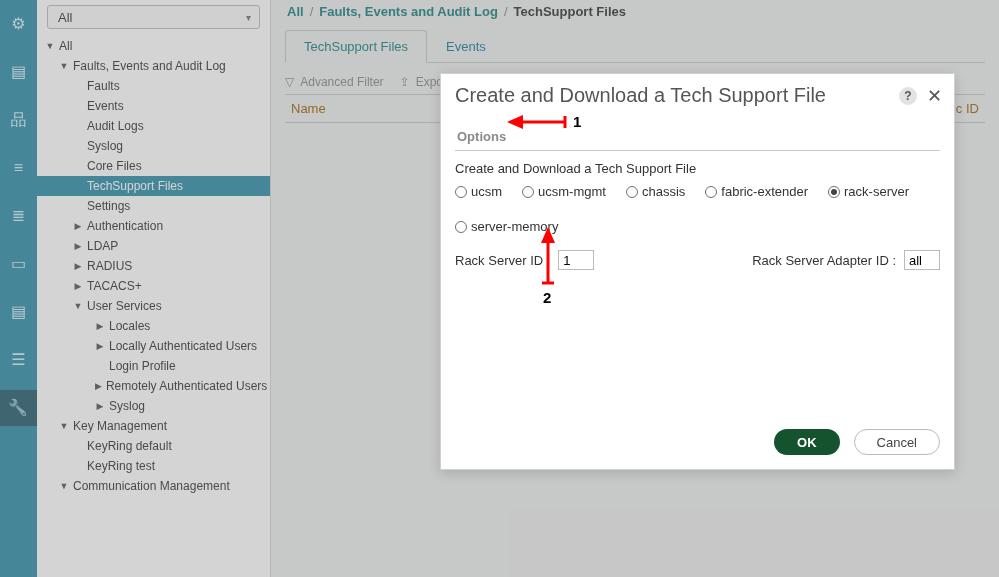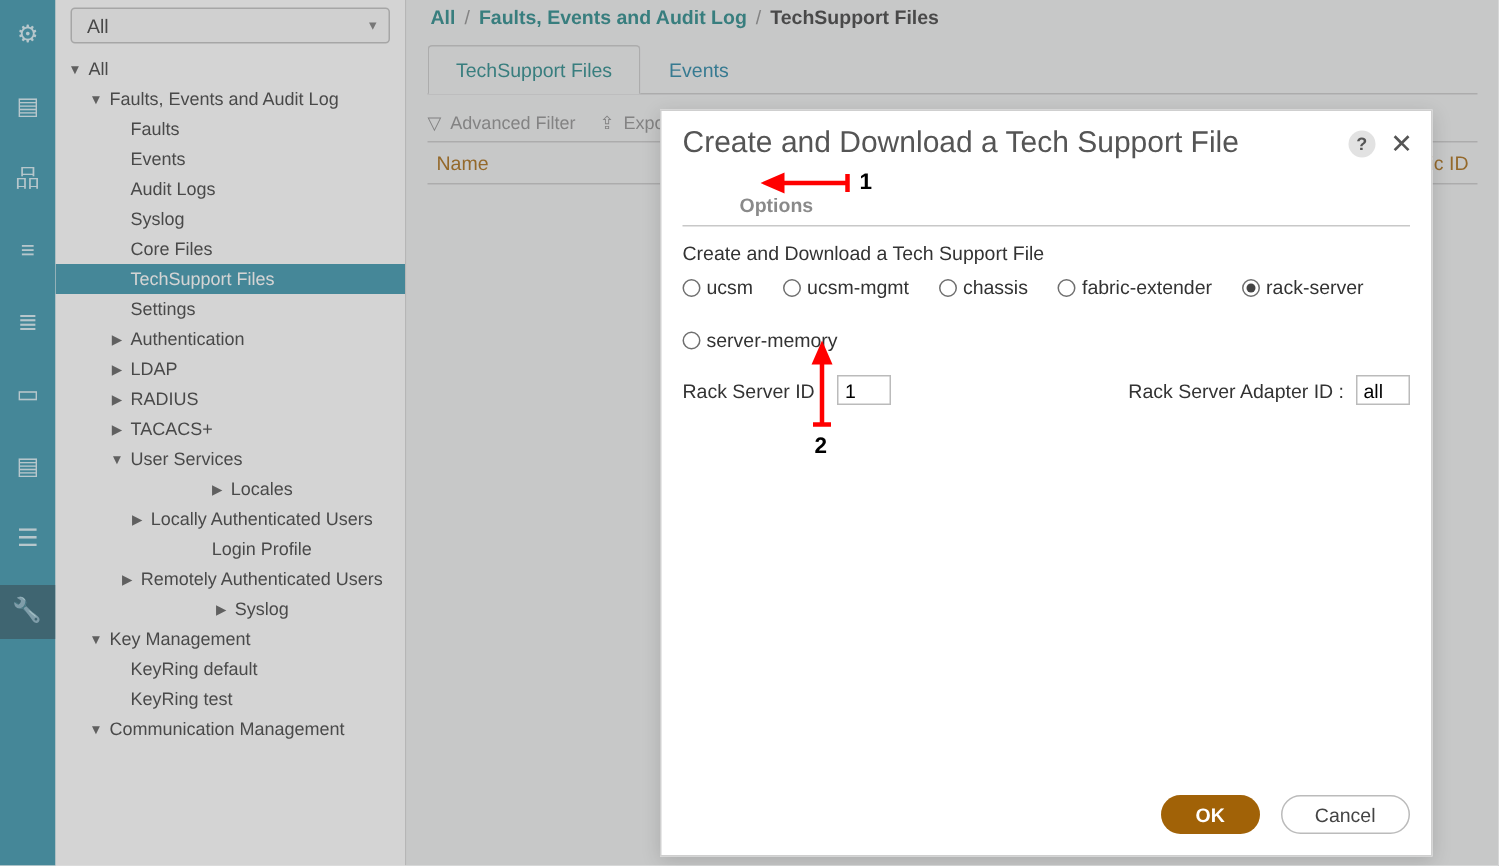--- a/index.html
+++ b/index.html
@@ -22,21 +22,21 @@
     .tree-row .arrow { width: 10px; display: inline-block; text-align: center; font-size: 9px; color: #555; }
     .tree-row .arrow.expanded::before { content: "▼"; }
     .tree-row .arrow.collapsed::before { content: "▶"; }
     .tree-row .arrow.none::before { content: ""; }
     .tree-row.selected { background: #2d8ea7; color: #fff; }
     .tree-row.selected .arrow { color: #fff; }
     .tree-row span.lbl { padding-left: 4px; }
     .lvl0 { padding-left: 8px; }
     .lvl1 { padding-left: 22px; }
     .lvl2 { padding-left: 36px; }
-    .lvl3 { padding-left: 34px; justify-content: center; }
+    .lvl3 { padding-left: 58px; }
 
     
     .main-area { position: absolute; left: 271px; top: 0; right: 0; height: 577px; background: #ecedee; }
     .breadcrumb { padding: 4px 16px 6px 16px; font-size: 13px; color: #1a8080; font-weight: 600; }
     .breadcrumb .crumb { cursor: pointer; }
     .breadcrumb .sep { color: #888; margin: 0 6px; font-weight: 400; }
     .breadcrumb .crumb.current { color: #333; }
 
     .tabs-bar { margin: 4px 14px 0 14px; border-bottom: 1px solid #c5c5c5; display: flex; }
     .tab { padding: 8px 18px; font-size: 13px; color: #177b9c; border: 1px solid transparent; border-bottom: none; border-radius: 3px 3px 0 0; position: relative; top: 1px; }
@@ -48,44 +48,44 @@
 
     .table-header { margin: 0 14px; border-bottom: 1px solid #c5c5c5; height: 28px; display: flex; align-items: center; }
     .table-header .th { font-size: 13px; color: #a16207; padding: 0 6px; }
     .col-name { width: 150px; }
     .col-right { flex:1; text-align: right; padding-right: 8px; color: #555; }
 
     
     .dim { position: absolute; inset:0; background: rgba(120,120,120,0.32); }
 
     
-    .modal { position: absolute; left: 440px; top: 73px; width: 515px; height: 498px; background: #fff; border: 1px solid #cfcfcf; box-shadow: 0 3px 12px rgba(0,0,0,.15); display: flex; flex-direction: column; }
+    .modal { position: absolute; left: 440px; top: 73px; width: 515px; height: 397px; background: #fff; border: 1px solid #cfcfcf; box-shadow: 0 3px 12px rgba(0,0,0,.15); display: flex; flex-direction: column; }
     .modal-header { display: flex; align-items: center; justify-content: space-between; padding: 10px 12px 6px 14px; }
     .modal-title { font-size: 20px; font-weight: 400; color: #555; }
     .modal-hdr-actions { display: flex; align-items: center; gap: 10px; }
     .help-btn { width: 18px; height: 18px; border-radius: 50%; background: #e2e2e2; color: #555; font-size: 12px; font-weight: 700; display:flex; align-items:center; justify-content:center; }
     .close-btn { font-size: 18px; color: #555; cursor: pointer; line-height: 1; }
 
     .modal-body { padding: 0 14px; flex: 1; position: relative; }
     .options-tab-row { margin-top: 10px; border-bottom: 1px solid #c8c8c8; display: flex; }
-    .options-label { padding: 6px 2px; font-size: 13px; color: #8a8a8a; font-weight: 600; margin-left: 36px; }
+    .options-label { padding: 6px 2px; font-size: 13px; color: #8a8a8a; font-weight: 600; }
     .subtitle { margin-top: 10px; font-size: 13px; color: #333; }
     .radios { margin-top: 8px; display: flex; gap: 20px; flex-wrap: wrap; }
     .radio-opt { display: inline-flex; align-items: center; gap: 4px; font-size: 13px; color: #333; }
     .radio-circle { width: 12px; height: 12px; border: 1px solid #6f6f6f; border-radius: 50%; display: inline-flex; align-items: center; justify-content: center; }
     .radio-circle.checked::after { content: ""; width: 6px; height: 6px; background: #444; border-radius: 50%; }
 
     .form-row { margin-top: 16px; display: flex; gap: 40px; }
     .fld { display: flex; align-items: center; gap: 8px; font-size: 13px; color: #333; }
     .fld input { width: 36px; height: 20px; border: 1px solid #bbb; padding: 1px 4px; font-size: 13px; }
     .fld.wide input { width: 36px; }
 
     .modal-footer { display: flex; justify-content: flex-end; gap: 14px; padding: 10px 14px 14px; }
     .btn { height: 26px; border-radius: 13px; padding: 0 22px; font-size: 13px; display: inline-flex; align-items: center; justify-content: center; cursor: pointer; border: 1px solid transparent; }
-    .btn.primary { background: #a16207; color: #fff; font-weight: 700; }
+    .btn.primary { background: #14532d; color: #fff; font-weight: 700; }
     .btn.secondary { background: #fff; color: #444; border: 1px solid #bbb; }
 
     
     .ann { position: absolute; pointer-events: none; }
     .ann svg path, .ann svg line, .ann svg polyline { stroke: #ff0000; stroke-width: 3; fill: none; }
     .ann svg polygon { fill: #ff0000; }
     .ann-label { position: absolute; color: #000; font-weight: 700; font-size: 15px; pointer-events: none; }
   </style>
 </head>
 <body>

